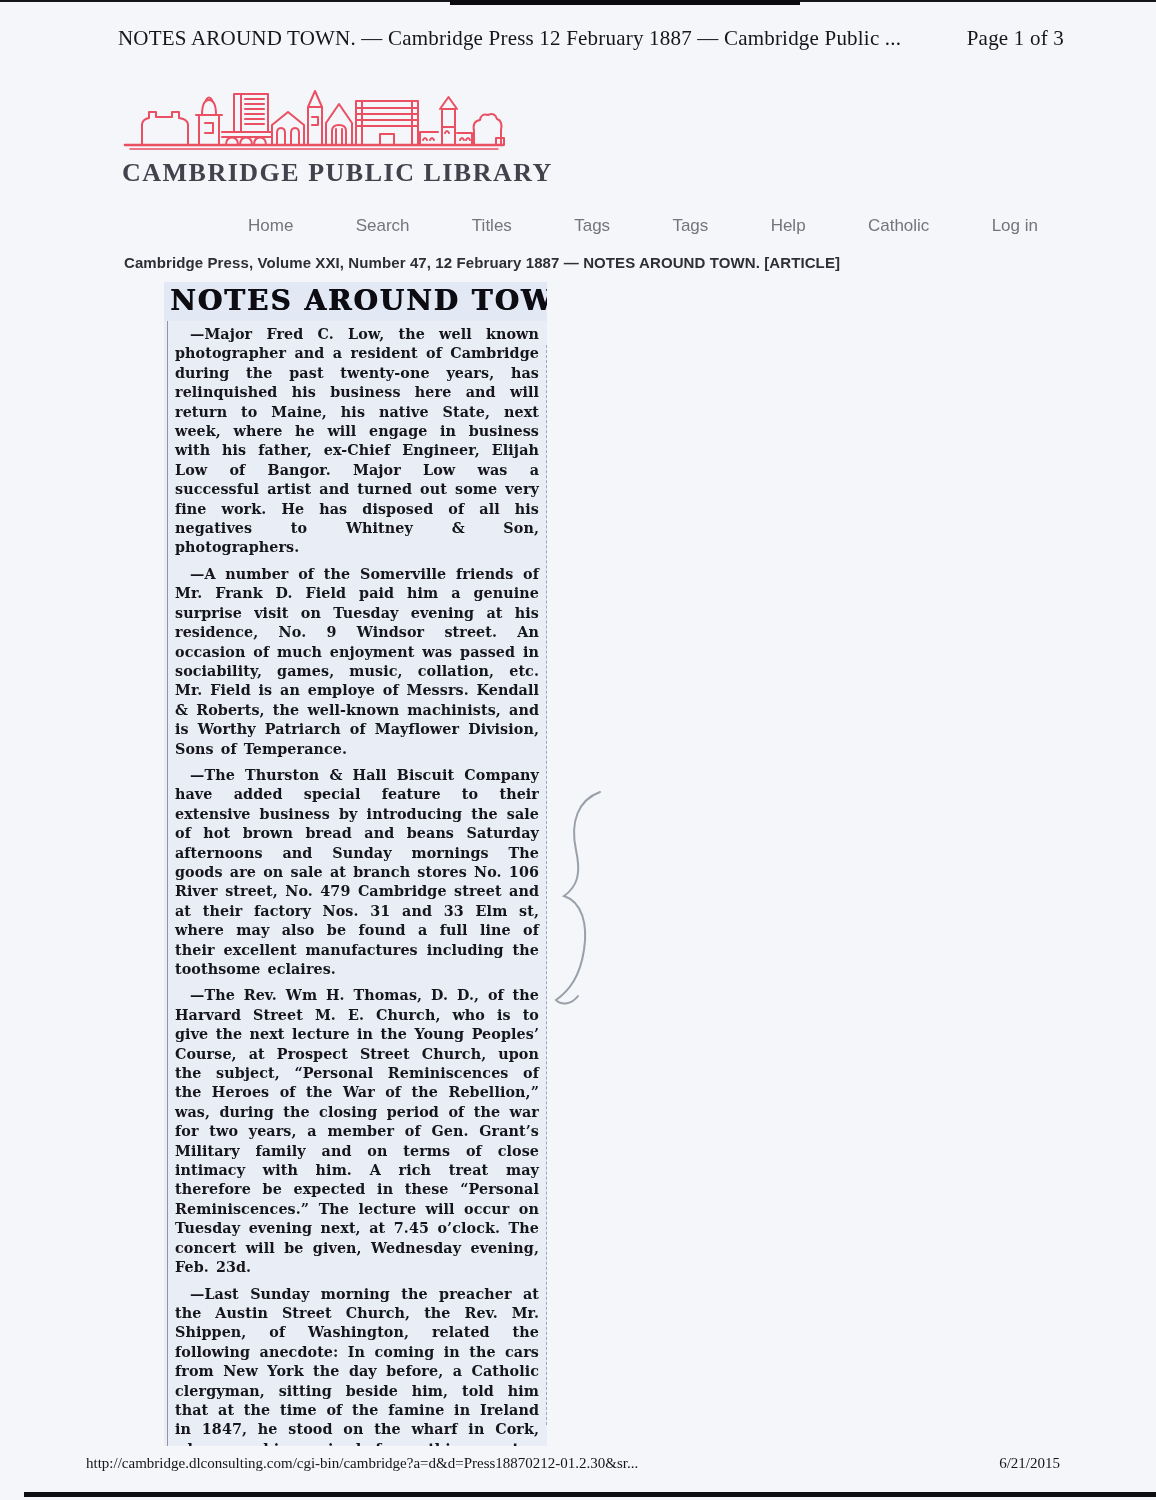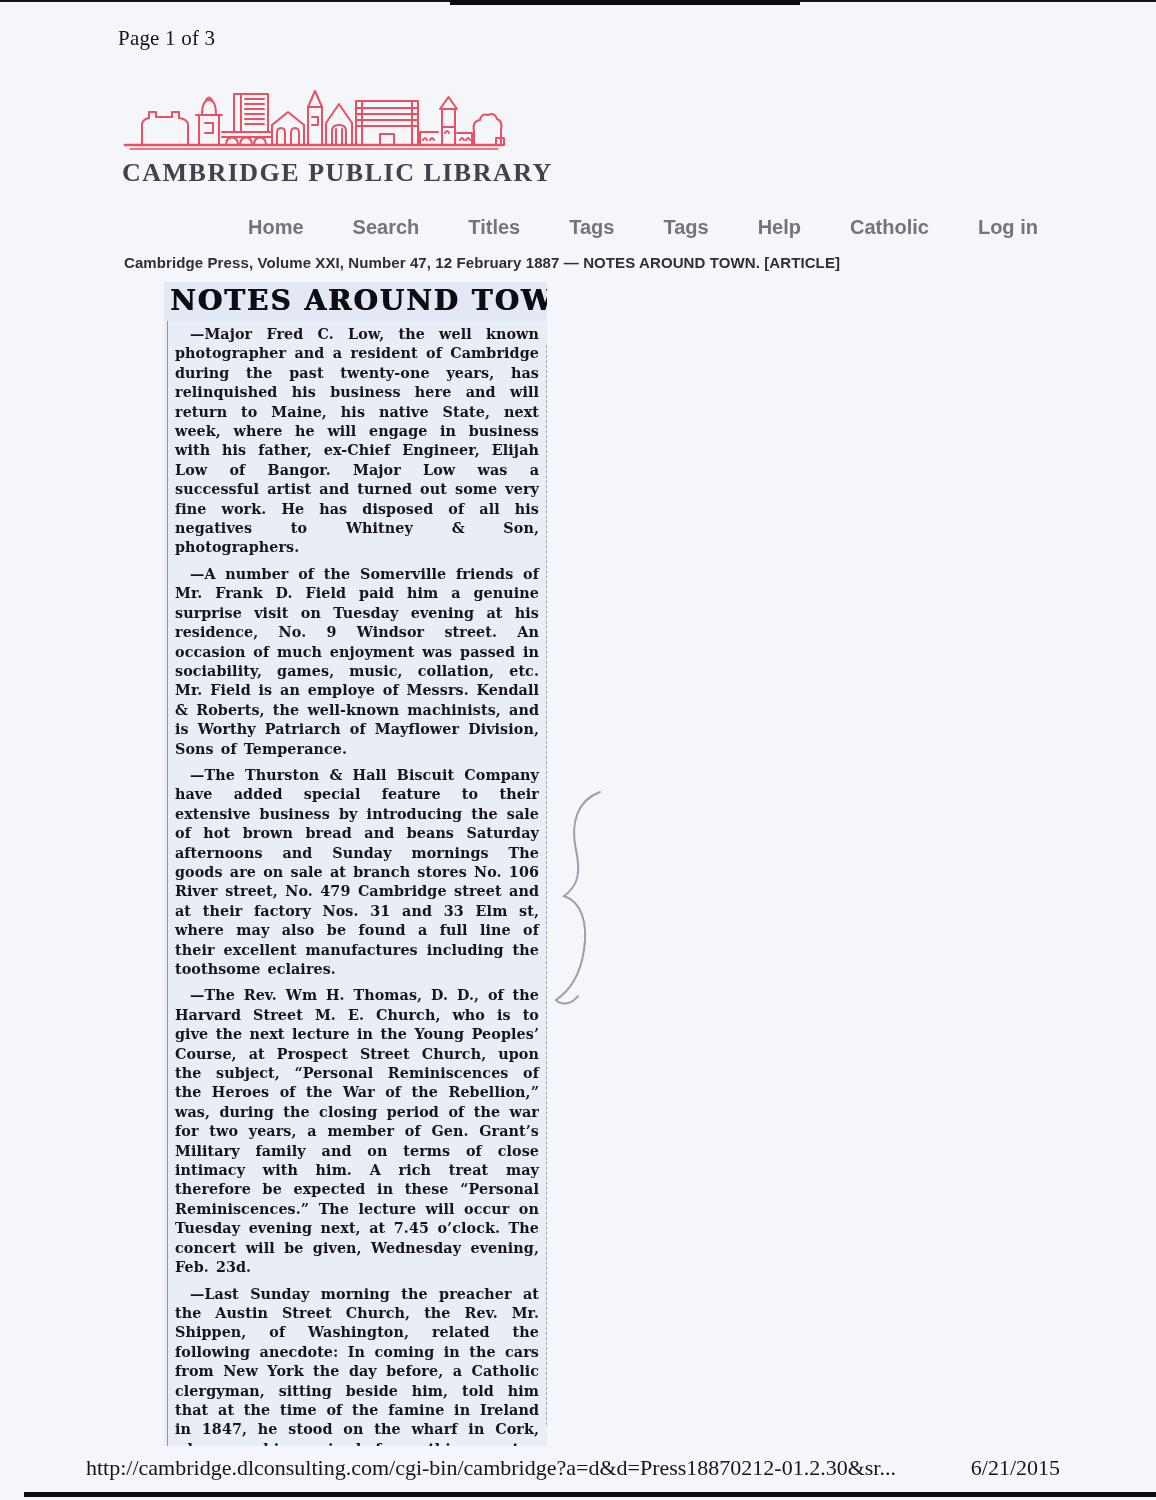--- a/index.html
+++ b/index.html
@@ -15,37 +15,37 @@
 
   
   .print-header{
     position:absolute;top:26px;left:118px;right:92px;
     display:flex;justify-content:space-between;align-items:baseline;
     font-size:21px;color:#15151a;letter-spacing:.2px;
   }
   .print-footer{
     position:absolute;top:1455px;left:86px;right:96px;
     display:flex;justify-content:space-between;align-items:baseline;
-    font-size:22px;color:#15151a;
+    font-size:15px;color:#15151a;
   }
 
   
   .logo{position:absolute;top:86px;left:122px;width:384px;}
   .logo svg{display:block;width:384px;height:68px;}
   .library-name{
     margin-top:4px;font-family:"Liberation Serif",serif;font-weight:bold;
     font-size:26px;letter-spacing:1.5px;color:#42424d;white-space:nowrap;
   }
 
   
   .nav{
     position:absolute;top:216px;left:248px;width:790px;
     display:flex;justify-content:space-between;
-    font-family:"Liberation Sans",sans-serif;font-weight:bold;
-    font-size:20px;color:#74747b;
+    font-family:"Liberation Sans",sans-serif;font-weight:normal;
+    font-size:17px;color:#74747b;
   }
   .nav-item{cursor:pointer;}
 
   
   .breadcrumb{
     position:absolute;top:254px;left:124px;
     font-family:"Liberation Sans",sans-serif;font-weight:bold;
     font-size:15px;color:#2e2e34;letter-spacing:.1px;
   }
 
@@ -79,20 +79,21 @@
   .brace{position:absolute;top:778px;left:548px;width:72px;height:238px;}
 </style>
 </head>
 <body>
 
 <div class="scan-top"></div>
 <div class="scan-top-thick"></div>
 <div class="scan-bottom"></div>
 
 <div class="print-header">
+  <span>NOTES AROUND TOWN. — Cambridge Press 12 February 1887 — Cambridge Public ...</span>
   <span>Page 1 of 3</span>
 </div>
 
 <div class="logo">
   <svg viewBox="0 0 384 66">
     <g stroke="#ea4f62" stroke-width="2" fill="none" stroke-linejoin="round" stroke-linecap="round">
 
       <path d="M3,58 H381" stroke-width="2.6"></path>
       <path d="M8,62 H376" stroke-width="1.3"></path>
 

